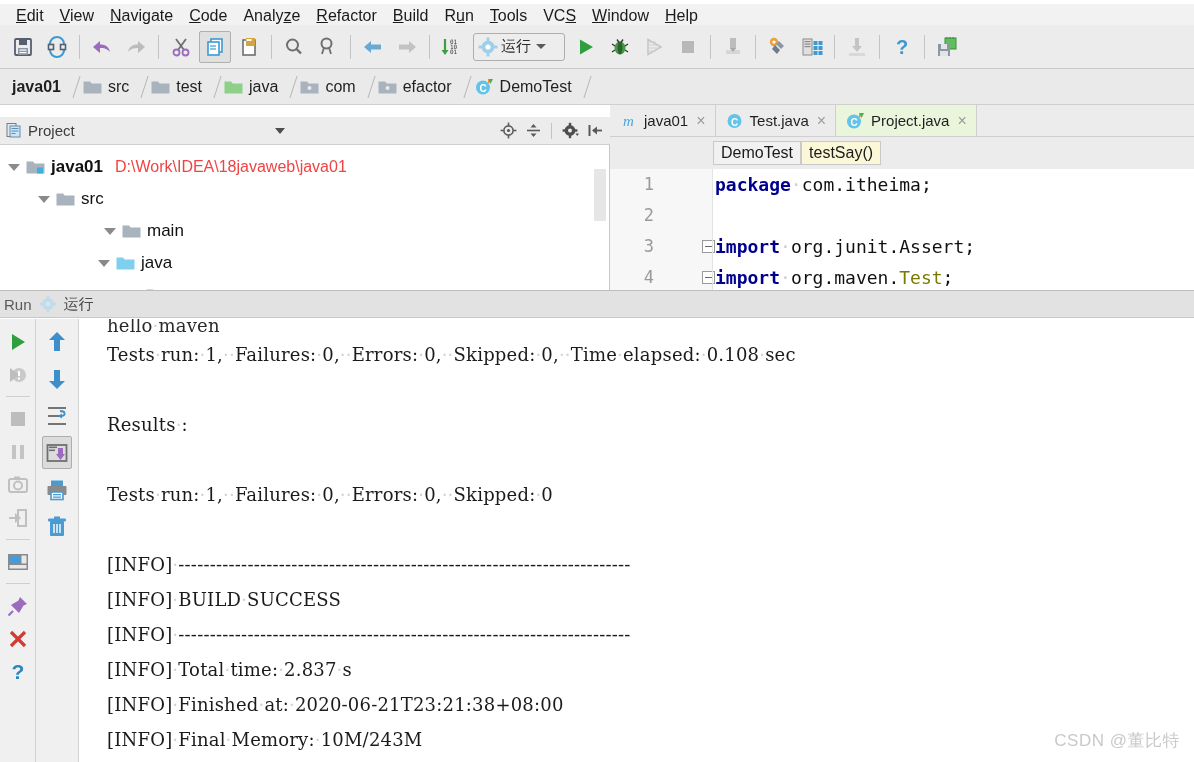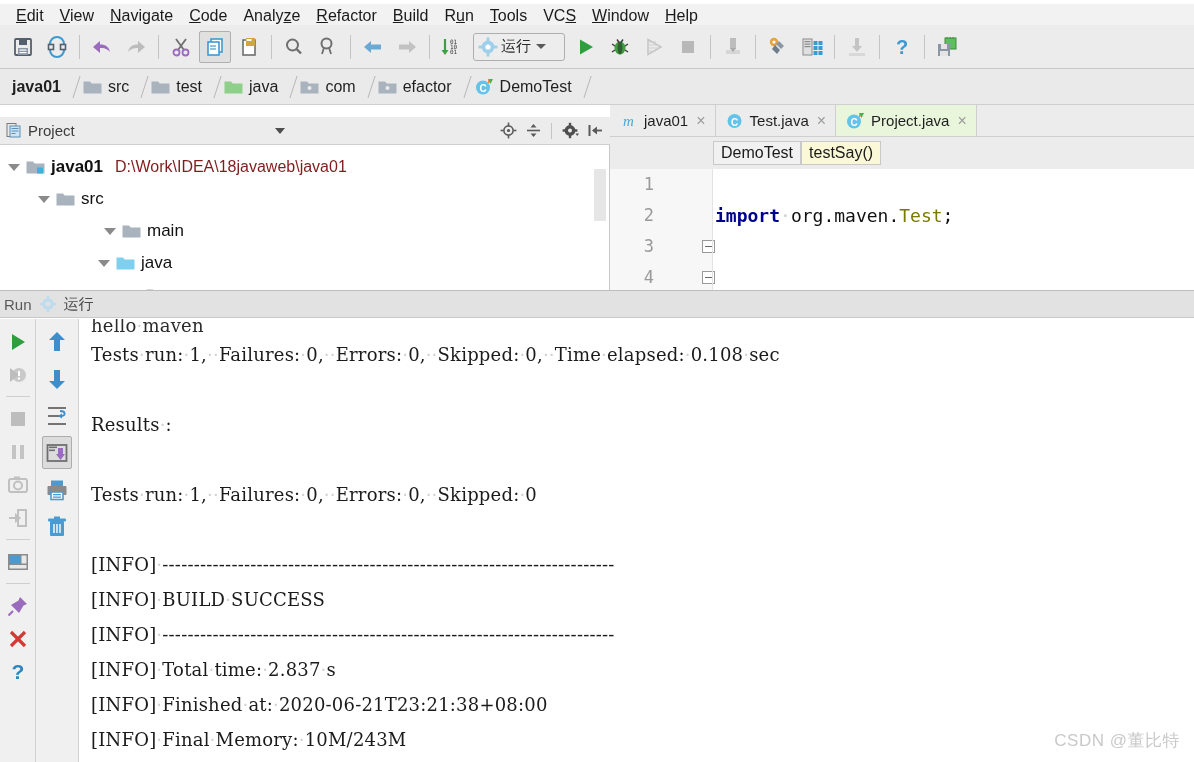--- a/index.html
+++ b/index.html
@@ -114,21 +114,21 @@
     display: flex; align-items: center; height: 32px;
     font-size: 17px; color: #111; white-space: nowrap; cursor: default;
   }
   .tri {
     width: 0; height: 0; border-left: 6px solid transparent;
     border-right: 6px solid transparent; border-top: 7px solid #8a8a8a;
     margin-right: 6px; flex: none;
   }
   .tree-label { margin-left: 6px; }
   .tree-row.root .tree-label { font-weight: bold; }
-  .tree-path { margin-left: 12px; color: #7f1d1d; font-size: 16px; }
+  .tree-path { margin-left: 12px; color: #ef4444; font-size: 16px; }
 
   .pp-scroll-track {
     position: absolute; right: 4px; top: 38px;
     width: 12px; height: 140px; background: #ffffff;
   }
   .pp-scroll-thumb {
     position: absolute; right: 4px; top: 52px;
     width: 12px; height: 52px; background: #e6e6e6; border-radius: 1px;
   }
   .pp-right-border {
@@ -229,21 +229,21 @@
     width: 30px; height: 33px;
     display: flex; align-items: center; justify-content: center;
     border: 1px solid transparent; border-radius: 2px; cursor: default;
     flex: none;
   }
   .rbtn.pressed { background: #dcdcdc; border-color: #adadad; }
   .rsep { width: 24px; height: 1px; background: #cfcfcf; margin: 5px 0; flex: none; }
 
   .console {
     flex: 1; background: #ffffff; position: relative; overflow: hidden;
-    padding-left: 12px; padding-top: 0px;
+    padding-left: 28px; padding-top: 0px;
   }
   .cline {
     font-family: "DejaVu Serif", serif;
     font-size: 18px; color: #1b1b1b; white-space: pre;
     height: 35px; line-height: 35px;
     letter-spacing: 0.2px;
   }
   .cline .sp { color: #d2d2d2; }
   .cline.clipped {
     height: 18px; line-height: 14px; overflow: hidden; color: #2a2a2a;
@@ -738,21 +738,23 @@
       </div>
     <div class="code-area">
       <div class="gutter" id="gutter">
           <div class="gutter-line" style="position: relative;">1</div>
           <div class="gutter-line" style="position: relative;">2</div>
           <div class="gutter-line" style="position: relative;">3<span class="fold" style="top: 9px;"></span></div>
           <div class="gutter-line" style="position: relative;">4<span class="fold" style="top: 9px;"></span></div>
         </div>
       <div class="caret-bar"></div>
       <div class="code-lines" id="code-lines">
+          <div class="code-line"><span class="kw">package</span><span class="dot">·</span><span class="pl">com.itheima;</span></div>
           <div class="code-line">&nbsp;</div>
+          <div class="code-line"><span class="kw">import</span><span class="dot">·</span><span class="pl">org.junit.Assert;</span></div>
           <div class="code-line"><span class="kw">import</span><span class="dot">·</span><span class="pl">org.maven.</span><span class="cls">Test</span><span class="pl">;</span></div>
         </div>
     </div>
   </div>
 
   <div class="run-window">
     <div class="run-header">
       <span class="run-header-title">Run</span>
       <span style="display:flex">
         <svg width="18" height="18" viewBox="0 0 20 20">

